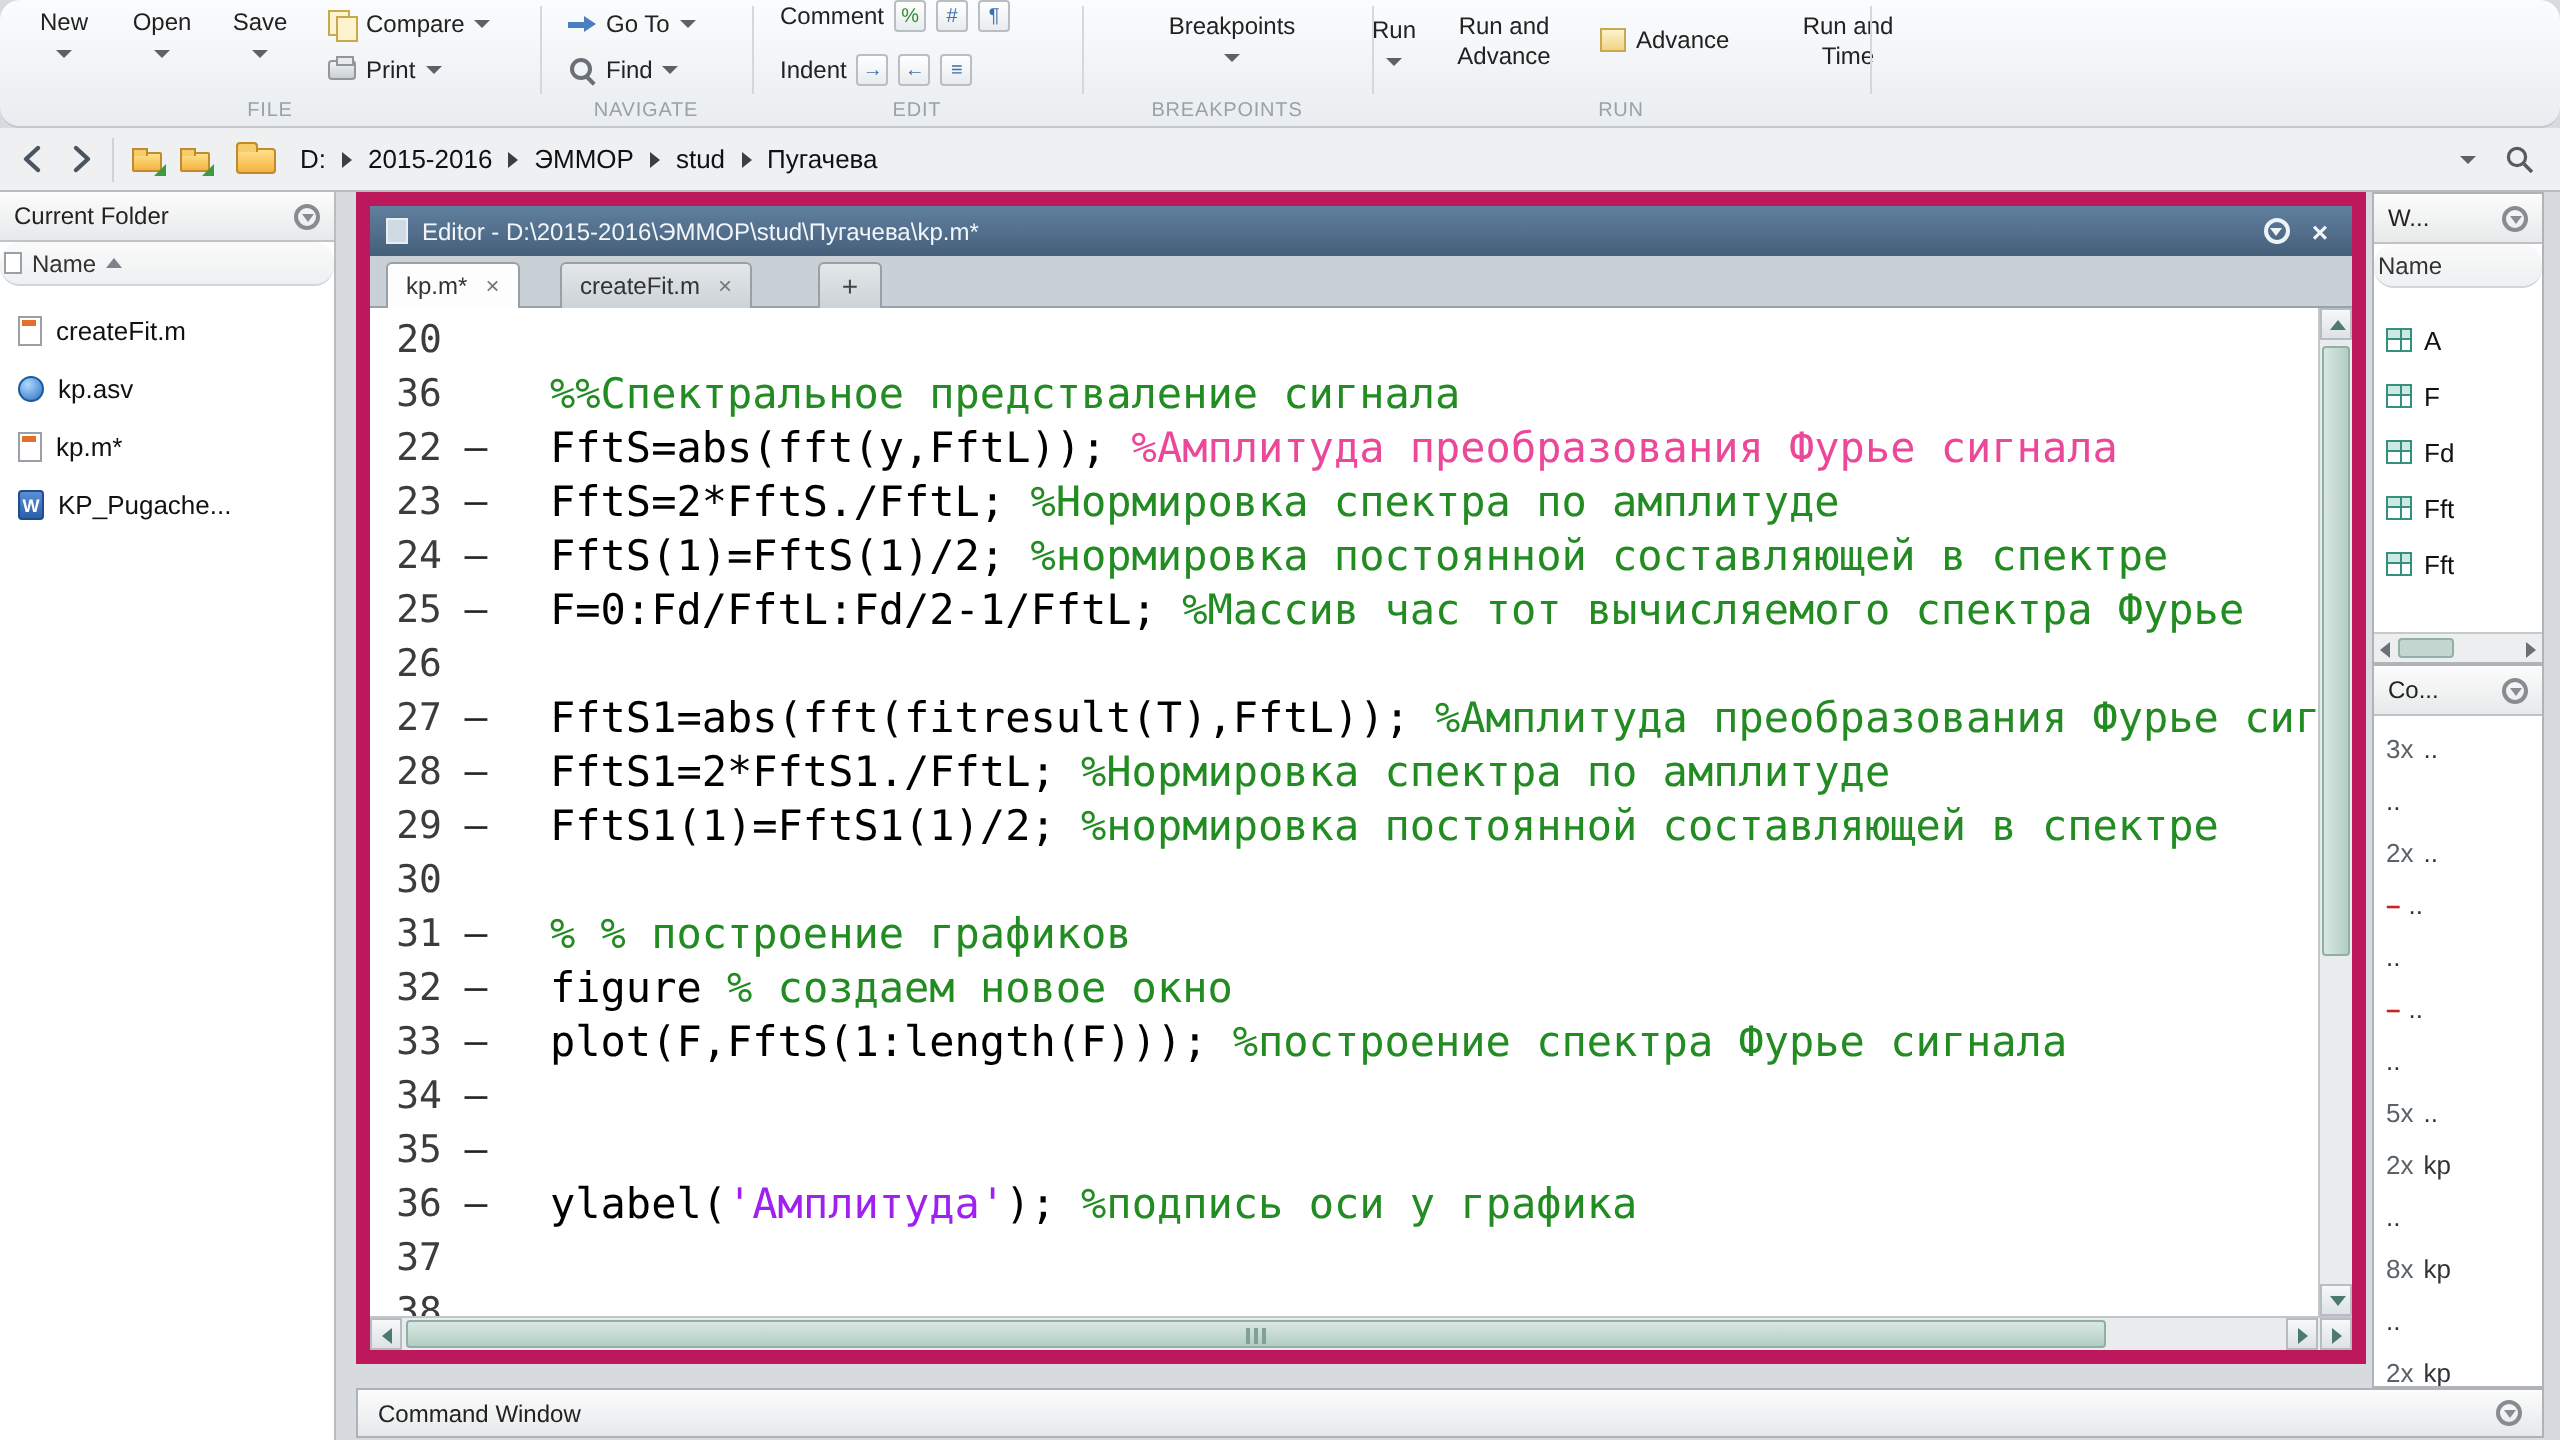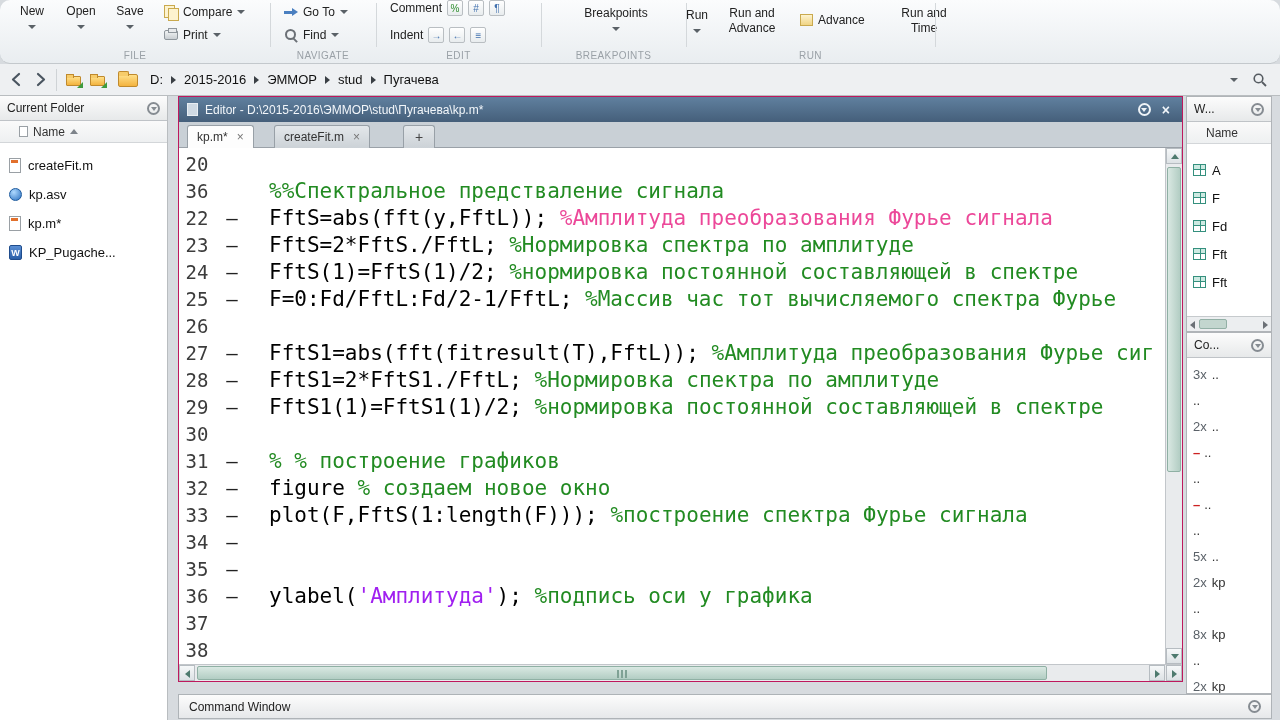--- a/index.html
+++ b/index.html
@@ -41,55 +41,55 @@
   .bc { position:absolute; left:150px; top:0; height:31px; display:flex; align-items:center; gap:8px; font-size:13px; color:#111; }
   .bc-item { cursor:default; }
   .bc-sep { width:0; height:0; border-left:5px solid #3a3f44; border-top:4px solid transparent; border-bottom:4px solid transparent; }
   .vline { position:absolute; top:5px; height:22px; width:1px; background:#cfd3d6; }
 
   
   .panel-hdr { height:25px; background:linear-gradient(#fcfcfc,#e7e9ea); border-bottom:1px solid #bfc3c7;
                display:flex; align-items:center; padding:0 7px; gap:6px; color:#222; }
   .panel-hdr .spacer { flex:1; }
   .col-hdr { height:22px; background:linear-gradient(#fafafa,#eef0f1); border-bottom:1px solid #d3d6d9;
-             display:flex; align-items:center; padding:0 19px; gap:5px; color:#333; }
+             display:flex; align-items:center; padding:0 2px; gap:5px; color:#333;border-radius:10px; }
   .circ { width:13px; height:13px; border:2px solid #868c92; border-radius:50%; position:relative; flex:none; }
   .circ::after { content:""; position:absolute; left:1.5px; top:3px; border-left:3.5px solid transparent; border-right:3.5px solid transparent; border-top:4px solid #868c92; }
   .circ.white { border-color:#eef3f7; } .circ.white::after { border-top-color:#eef3f7; }
   .sort-tri { width:0; height:0; border-left:4px solid transparent; border-right:4px solid transparent; border-bottom:5px solid #7d838a; }
   .colbox { width:9px; height:11px; border:1px solid #9aa0a5; background:#fff; }
 
   
   .leftpanel { position:absolute; left:0; top:96px; width:168px; bottom:0; background:#fff; border-right:1px solid #b9bdc0; }
   .file-list { padding-top:8px; }
   .file-row { height:29px; display:flex; align-items:center; padding:0 9px; gap:7px; font-size:13px; color:#111; }
   .fi { flex:none; }
   .fi-mfile { width:12px; height:15px; background:#fff; border:1px solid #9aa0a5; position:relative; }
   .fi-mfile::before { content:""; position:absolute; left:1px; top:1px; width:7px; height:3px; background:#e2702c; }
   .fi-asv { width:13px; height:13px; border-radius:50%; background:radial-gradient(circle at 35% 30%,#aed9ff,#2a6fbf); border:1px solid #1c5a9e; }
   .fi-doc { width:13px; height:15px; background:linear-gradient(#5b8fd4,#2a5fa8); border:1px solid #1f4c8c; border-radius:2px; position:relative; }
   .fi-doc::after { content:"W"; position:absolute; left:0; right:0; top:2px; text-align:center; font-size:9px; font-weight:bold; color:#fff; }
 
   
-  .editor { position:absolute; left:178px; top:96px; width:1005px; height:586px; background:#fff; border:1px solid #be185d; }
+  .editor { position:absolute; left:178px; top:96px; width:1005px; height:586px; background:#fff; border:7px solid #be185d; }
   .ed-title { height:25px; background:linear-gradient(#60809f,#455f7a); display:flex; align-items:center; padding:0 8px; gap:7px; color:#f2f6fa; }
   .doc-icon { width:11px; height:13px; border:1px solid #e8eef3; background:#cfdae4; flex:none; }
   .ed-title-text { flex:1; white-space:nowrap; overflow:hidden; }
   .ed-close { font-size:14px; font-weight:bold; color:#f2f6fa; padding:0 4px; line-height:1; }
   .tabbar { position:relative; height:26px; background:#c9d0d6; border-bottom:1px solid #9aa1a8; }
   .tab { position:absolute; top:3px; height:23px; border:1px solid #98a0a7; border-bottom:none; border-radius:3px 3px 0 0;
          display:flex; align-items:center; padding:0 9px; gap:9px; font-size:12px; color:#333;
          background:linear-gradient(#e3e7ea,#ccd2d7); }
   .tab.active { background:#fdfdfd; }
   .tab-x { color:#777; font-size:12px; line-height:1; }
   .tab.plus { justify-content:center; width:32px; padding:0; font-size:14px; color:#444; }
   .code { position:absolute; left:0; top:51px; right:17px; bottom:17px; overflow:hidden; background:#fff; padding-top:2px;
           font-family:"DejaVu Sans Mono",monospace; }
   .cline { height:27px; display:flex; align-items:center; white-space:pre; }
-  .ln { width:40px; text-align:center; padding-right:4px; font-size:19px; color:#3c3c3c; flex:none; }
+  .ln { width:40px; text-align:right; padding-right:4px; font-size:19px; color:#3c3c3c; flex:none; }
   .dashcol { width:26px; text-align:center; font-size:19px; color:#222; flex:none; }
   .codetext { font-size:21px; padding-left:24px; }
 
   
   .vscroll { position:absolute; top:51px; right:0; bottom:17px; width:17px; background:#e9ebed; border-left:1px solid #c2c6ca; }
   .hscroll { position:absolute; left:0; right:0; bottom:0; height:17px; background:#e9ebed; border-top:1px solid #c2c6ca; }
   .sbtn { position:absolute; width:16px; height:16px; background:linear-gradient(#f6f8f9,#dde2e5); border:1px solid #b6bcc1; }
   .sbtn::after { content:""; position:absolute; left:4px; top:5px; }
   .sbtn.up { top:0; left:0; } .sbtn.up::after { border-left:4px solid transparent; border-right:4px solid transparent; border-bottom:5px solid #4e7a6e; }
   .sbtn.down { bottom:0; left:0; } .sbtn.down::after { border-left:4px solid transparent; border-right:4px solid transparent; border-top:5px solid #4e7a6e; }

